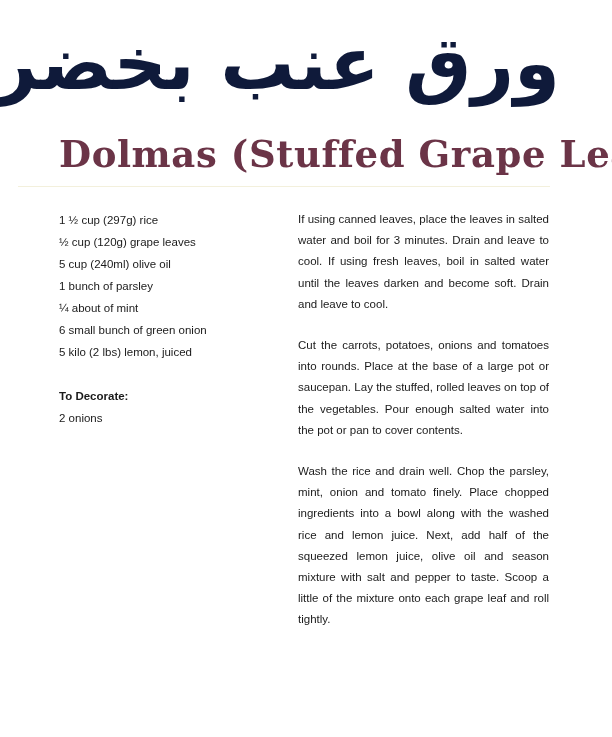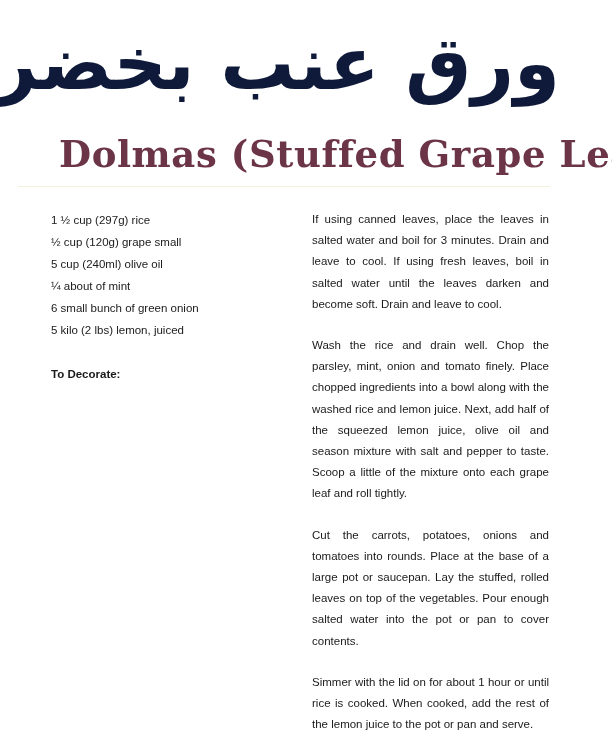--- a/index.html
+++ b/index.html
@@ -45,21 +45,21 @@
     .divider {
       position: absolute;
       left: 18px;
       top: 186px;
       width: 532px;
       height: 1px;
       background: #f3f0dc;
     }
     .ingredients {
       position: absolute;
-      left: 51px;
+      left: 59px;
       top: 209px;
       width: 220px;
       font-family: "Liberation Sans", sans-serif;
       font-size: 11.5px;
       color: #1a1a1a;
     }
     .ingredients .row {
       height: 22px;
       line-height: 22px;
       white-space: nowrap;
@@ -73,43 +73,44 @@
     .method {
       position: absolute;
       left: 294px;
       top: 209px;
       width: 255px;
       font-family: "Liberation Sans", sans-serif;
       font-size: 11.5px;
       color: #1a1a1a;
     }
     .method p {
-      margin: 0 0 20px 18px;
+      margin: 0 0 20px 4px;
       line-height: 21.2px;
       text-align: justify;
     }
   </style>
 </head>
 <body>
 
 <div class="arabic-title" lang="ar">ورق عنب بخضرة</div>
 
 <div class="english-title">Dolmas (Stuffed Grape Leaves)</div>
 
 <div class="divider"></div>
 
 <div class="ingredients">
   <div class="row">1 ½ cup (297g) rice</div>
-  <div class="row">½ cup (120g) grape small</div>
+  <div class="row">½ cup (120g) grape leaves</div>
   <div class="row">5 cup (240ml) olive oil</div>
+  <div class="row">1 bunch of parsley</div>
   <div class="row">¼ about of mint</div>
   <div class="row">6 small bunch of green onion</div>
   <div class="row">5 kilo (2 lbs) lemon, juiced</div>
   <div class="gap"></div>
   <div class="row subhead">To Decorate:</div>
+  <div class="row">2 onions</div>
 </div>
 
 <div class="method">
   <p>If using canned leaves, place the leaves in salted water and boil for 3 minutes. Drain and leave to cool. If using fresh leaves, boil in salted water until the leaves darken and become soft. Drain and leave to cool.</p>
+  <p>Cut the carrots, potatoes, onions and tomatoes into rounds. Place at the base of a large pot or saucepan. Lay the stuffed, rolled leaves on top of the vegetables. Pour enough salted water into the pot or pan to cover contents.</p>
   <p>Wash the rice and drain well. Chop the parsley, mint, onion and tomato finely. Place chopped ingredients into a bowl along with the washed rice and lemon juice. Next, add half of the squeezed lemon juice, olive oil and season mixture with salt and pepper to taste. Scoop a little of the mixture onto each grape leaf and roll tightly.</p>
-  <p>Cut the carrots, potatoes, onions and tomatoes into rounds. Place at the base of a large pot or saucepan. Lay the stuffed, rolled leaves on top of the vegetables. Pour enough salted water into the pot or pan to cover contents.</p>
-  <p>Simmer with the lid on for about 1 hour or until rice is cooked. When cooked, add the rest of the lemon juice to the pot or pan and serve.</p>
 </div>
 
 </body></html>

